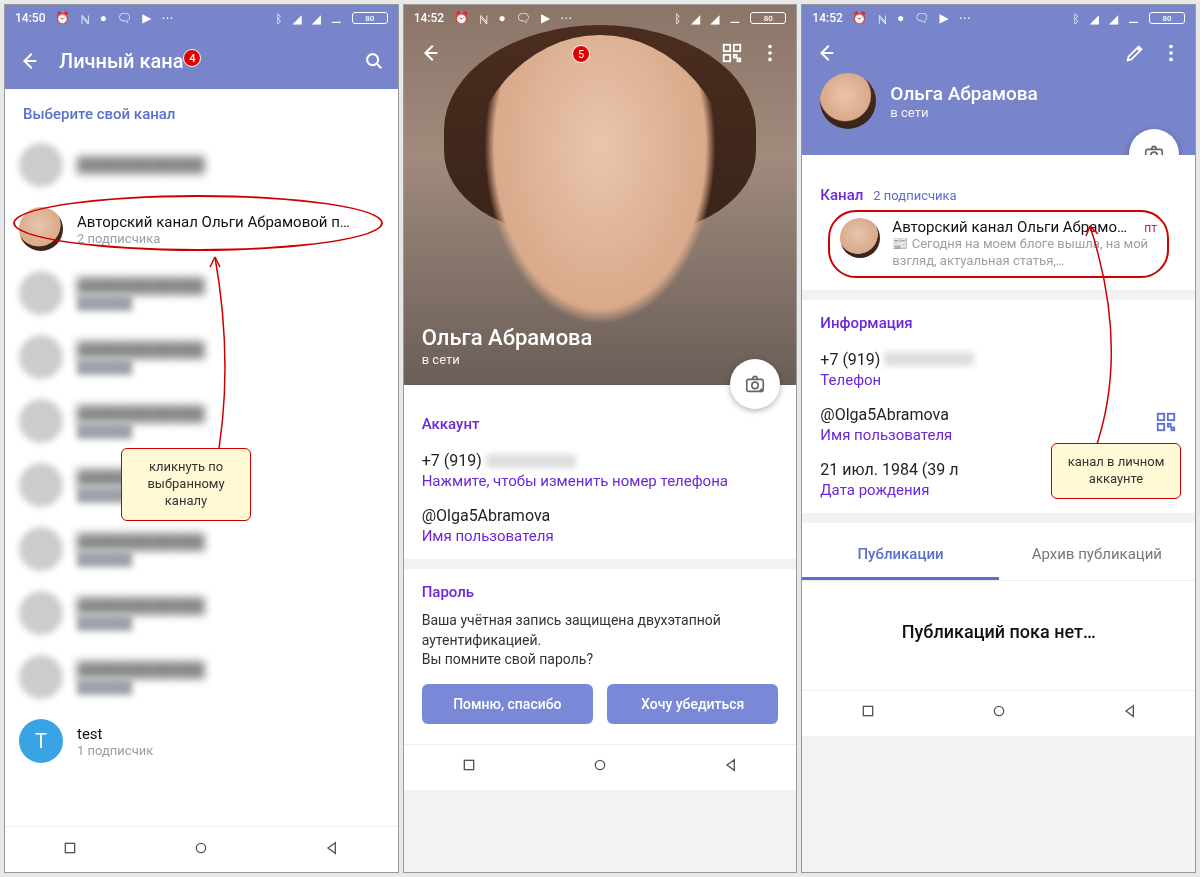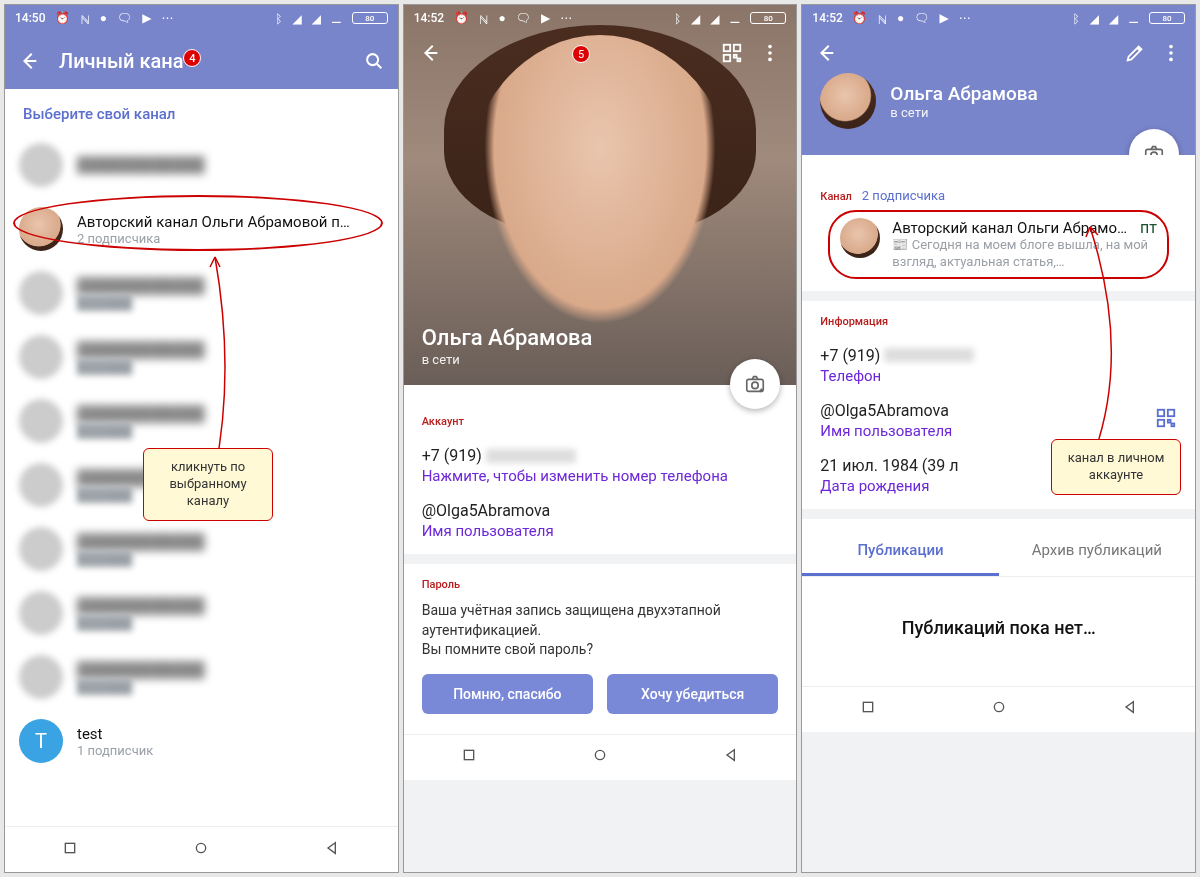--- a/index.html
+++ b/index.html
@@ -80,40 +80,40 @@
   .hero-face { position:absolute; inset:30px 60px 30px 60px; border-radius:50%; background:radial-gradient(ellipse at 50% 35%, #e9c5ad 0%, #d9a98a 55%, transparent 60%);}
   .hero-hair { position:absolute; top:20px; left:40px; right:40px; height:210px; border-radius:50% 50% 40% 40%; background:linear-gradient(#4a2d1f,#3a2318);}
   .hero-overlay { position:absolute; left:0; right:0; bottom:0; padding:18px; }
   .hero-name { font-size:22px; font-weight:500;}
   .hero-status { font-size:13px; opacity:.9; margin-top:2px;}
   .hero-bar { position:absolute; top:34px; left:0; right:0; display:flex; align-items:center; padding:0 12px; gap:10px;}
   .hero-bar .spacer{flex:1;}
   .camera-fab { position:absolute; right:16px; bottom:-24px; width:50px; height:50px; background:#fff; border-radius:50%; box-shadow:0 2px 6px rgba(0,0,0,.3); display:flex; align-items:center; justify-content:center; color:#555;}
   .section { background:#fff; padding:14px 18px 6px;}
   .gap { height:10px; background:#f1f2f4;}
-  .sec-title { color:#b91c1c; font-weight:500; font-size:11px; margin-bottom:10px;}
+  .sec-title { color:#6d28d9; font-weight:500; font-size:15px; margin-bottom:10px;}
   .field { padding:8px 0; }
   .field-val { font-size:16px; color:#222; display:flex; align-items:center;}
   .field-val .blurred { display:inline-block; width:90px; height:14px; background:#ddd; filter:blur(3px); border-radius:3px; margin-left:4px;}
   .field-sub { font-size:15px; color:#6d28d9; margin-top:2px;}
   .pw-text { font-size:14px; color:#333; line-height:1.4; margin-bottom:14px;}
   .btn-row { display:flex; gap:14px; padding-bottom:14px;}
   .btn { flex:1; background:#7a88d8; color:#fff; text-align:center; padding:12px 4px; border-radius:6px; font-size:14px; font-weight:500;}
   
   .profile-head { background:#7985cb; color:#fff; padding-bottom:26px; position:relative;}
   .profile-head .row3 { display:flex; align-items:center; gap:14px; padding:6px 18px 0;}
   .ph-name { font-size:19px; font-weight:500;}
   .ph-status { font-size:13px; opacity:.9;}
   .ph-avatar { width:56px; height:56px; border-radius:50%; background:radial-gradient(circle at 45% 40%, #e9c5ad 0%, #d9a98a 55%, transparent 58%), linear-gradient(#4a2d1f,#3a2318);}
   .pill-link { color:#5b6fcf; font-size:13px; }
   .chan-row { border:2px solid #c00; border-radius:28px; margin:6px 8px; padding:6px 10px; display:flex; gap:12px;}
   .chan-row .avatar { width:40px; height:40px;}
   .chan-title { font-size:15px; color:#111; white-space:nowrap; overflow:hidden; text-overflow:ellipsis;}
   .chan-sub { font-size:13px; color:#9aa0a6; line-height:1.3; }
-  .chan-day { font-size:16px; color:#14532d;}
+  .chan-day { font-size:12px; color:#be185d;}
   .tabs { display:flex; border-bottom:1px solid #eee; margin-top:8px;}
   .tab { flex:1; text-align:center; padding:14px 4px; font-size:15px; color:#777;}
   .tab.active { color:#5b6fcf; border-bottom:3px solid #5b6fcf; font-weight:500;}
   .empty { text-align:center; padding:40px 28px;}
   .empty-title { font-size:18px; font-weight:500; color:#111; margin-bottom:8px;}
   .empty-sub { font-size:14px; color:#9aa0a6; line-height:1.4;}
   .qr-mini { color:#5b6fcf; }
   .flexrow { display:flex; align-items:center; justify-content:space-between;}
 </style>
 </head>
@@ -223,21 +223,21 @@
       <div class="avatar" style="background:#3aa3e3;">T</div>
       <div class="row-text">
         <div class="row-title">test</div>
         <div class="row-sub">1 подписчик</div>
       </div>
     </div>
     <svg class="arrow-svg" style="left:120px; top:118px; width:120px; height:230px;">
       <path d="M90 220 Q 110 120 90 6" fill="none" stroke="#c00" stroke-width="1.5"></path>
       <path d="M90 6 l-5 10 M90 6 l5 10" fill="none" stroke="#c00" stroke-width="1.5"></path>
     </svg>
-    <div class="callout" style="left:138px; top:315px; width:130px;">кликнуть по выбранному каналу</div>
+    <div class="callout" style="left:116px; top:315px; width:130px;">кликнуть по выбранному каналу</div>
   </div>
   <div class="navbar">
     <div><svg viewBox="0 0 24 24" class="nav-shape">
           <rect x="5" y="5" width="14" height="14" fill="none" stroke="#555" stroke-width="2"></rect>
         </svg></div>
     <div><svg viewBox="0 0 24 24" class="nav-shape">
           <circle cx="12" cy="12" r="7" fill="none" stroke="#555" stroke-width="2"></circle>
         </svg></div>
     <div><svg viewBox="0 0 24 24" class="nav-shape">
           <path d="M17 4 L6 12 L17 20 Z" fill="none" stroke="#555" stroke-width="2"></path>

